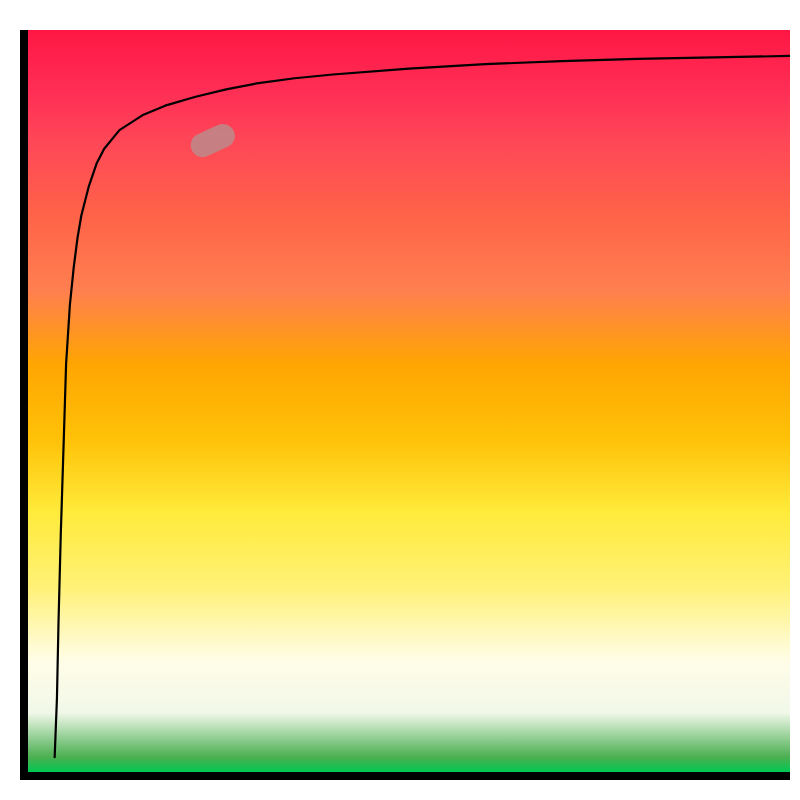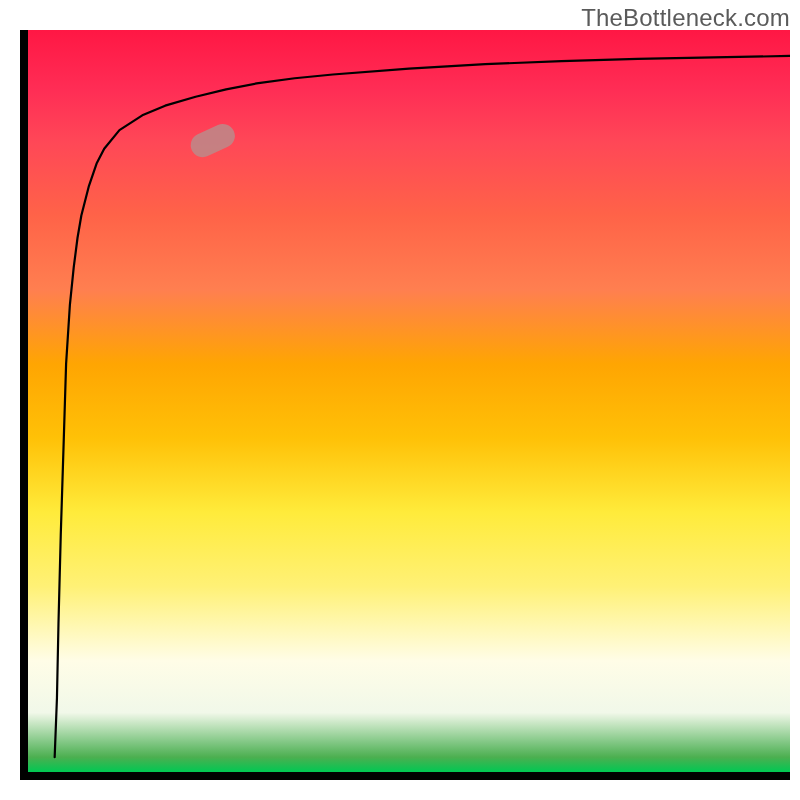--- a/index.html
+++ b/index.html
@@ -51,21 +51,20 @@
     width: 100%;
     height: 100%;
     pointer-events: none;
   }
 </style>
 </head>
 <body>
 
 <div class="chart-container">
 
-  <div class="watermark">TheBottleneck.com</div>
 
   <div class="plot-area">
     <svg class="curve-svg" viewBox="0 0 762 742" preserveAspectRatio="none">
       <path id="curve-path" fill="none" stroke="#000" stroke-width="2.2" stroke-linecap="round" stroke-linejoin="round" d="M26.67 727.16 L28.96 667.80 L30.48 593.60 L32.77 504.56 L35.81 408.10 L38.10 333.90 L41.91 274.54 L45.72 237.44 L49.53 207.76 L53.34 185.50 L60.96 155.82 L68.58 133.56 L76.20 118.72 L91.44 100.17 L114.30 85.33 L137.16 75.68 L167.64 66.78 L198.12 59.36 L228.60 53.42 L266.70 48.23 L304.80 44.52 L381.00 38.58 L457.20 34.13 L533.40 31.16 L609.60 28.94 L685.80 27.45 L762.00 25.97"></path>
       <g id="marker-group">
           <rect x="161.72" y="98.56" width="46.14" height="24.00" rx="12.00" ry="12.00" fill="#bc8a8a" fill-opacity="0.85" transform="rotate(-24.72 184.78 110.56)"></rect>
         </g>
     </svg>
   </div>
 

